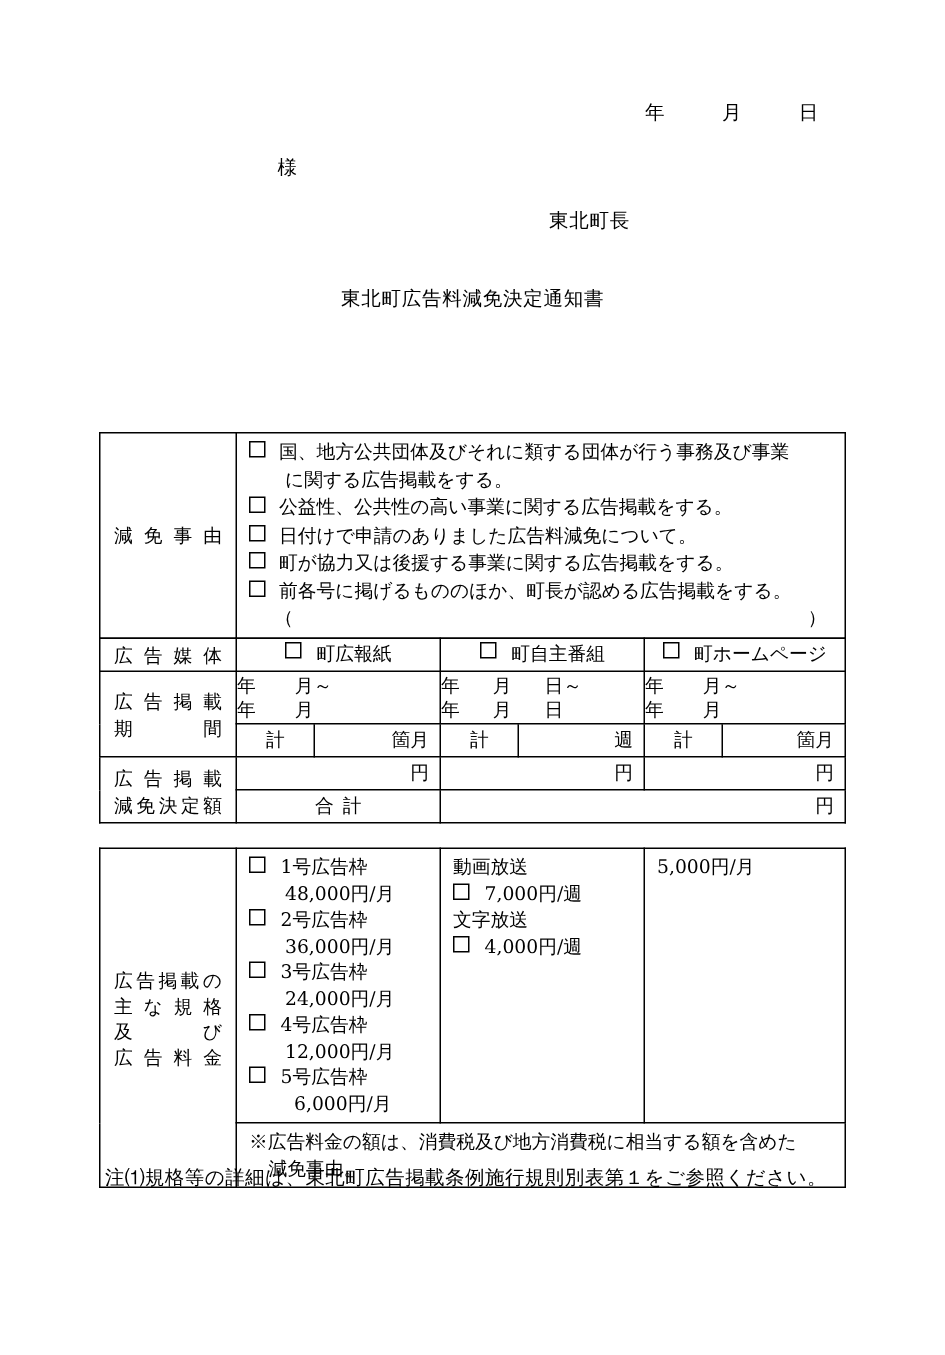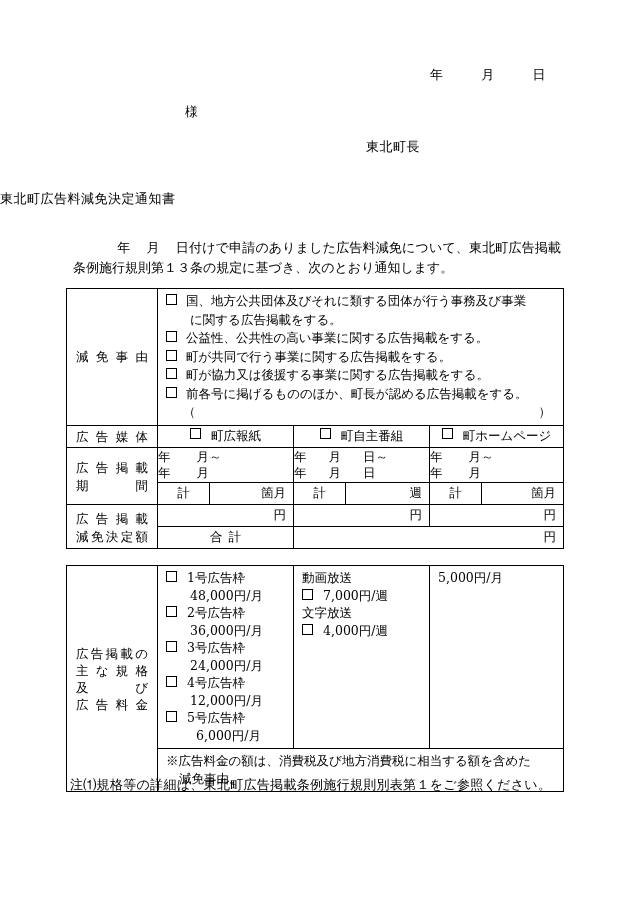--- a/index.html
+++ b/index.html
@@ -46,21 +46,21 @@
   .issuer {
     position: absolute;
     left: 366px; top: 138px;
     font-size: 13px;
     letter-spacing: 0.5px;
   }
   .doc-title {
     position: absolute;
     left: 0; top: 190px;
     width: 630px;
-    text-align: left;
+    text-align: center;
     font-size: 13px;
     letter-spacing: 0.5px;
   }
   .intro {
     position: absolute;
     left: 73px; top: 238px;
     width: 488px;
     font-size: 13px;
     line-height: 20px;
     text-align: justify;
@@ -152,21 +152,20 @@
     <span>月</span>
     <span class="sp-1"></span>
     <span>日</span>
   </div>
 
   <div class="addressee">様</div>
   <div class="issuer">東北町長</div>
 
   <div class="doc-title">東北町広告料減免決定通知書</div>
 
-  <div class="intro"><span class="indent"></span><span>年</span><span class="gap"></span><span>月</span><span class="gap"></span><span>日付けで申請のありました広告料減免について、東北町広告掲載条例施行規則第１３条の規定に基づき、次のとおり通知します。</span></div>
 
   <table class="frm" id="tbl-reason">
     <colgroup>
         <col style="width:91px">
         <col>
       </colgroup>
     <tbody>
       <tr>
         <td class="lbl">減免事由</td>
         <td class="reason-cell">
@@ -175,21 +174,21 @@
             <div class="reason-row">
               <span class="box"></span><span>国、地方公共団体及びそれに類する団体が行う事務及び事業</span>
             </div>
             <div class="reason-cont">に関する広告掲載をする。</div>
 
             <div class="reason-row">
               <span class="box"></span><span>公益性、公共性の高い事業に関する広告掲載をする。</span>
             </div>
 
             <div class="reason-row">
-              <span class="box"></span><span>町が共同で行う事業に関する広告掲載をする。</span>
+              <span class="box"></span><span>日付けで申請のありました広告料減免について。</span>
             </div>
 
             <div class="reason-row">
               <span class="box"></span><span>町が協力又は後援する事業に関する広告掲載をする。</span>
             </div>
 
             <div class="reason-row">
               <span class="box"></span><span>前各号に掲げるもののほか、町長が認める広告掲載をする。</span>
             </div>
 

